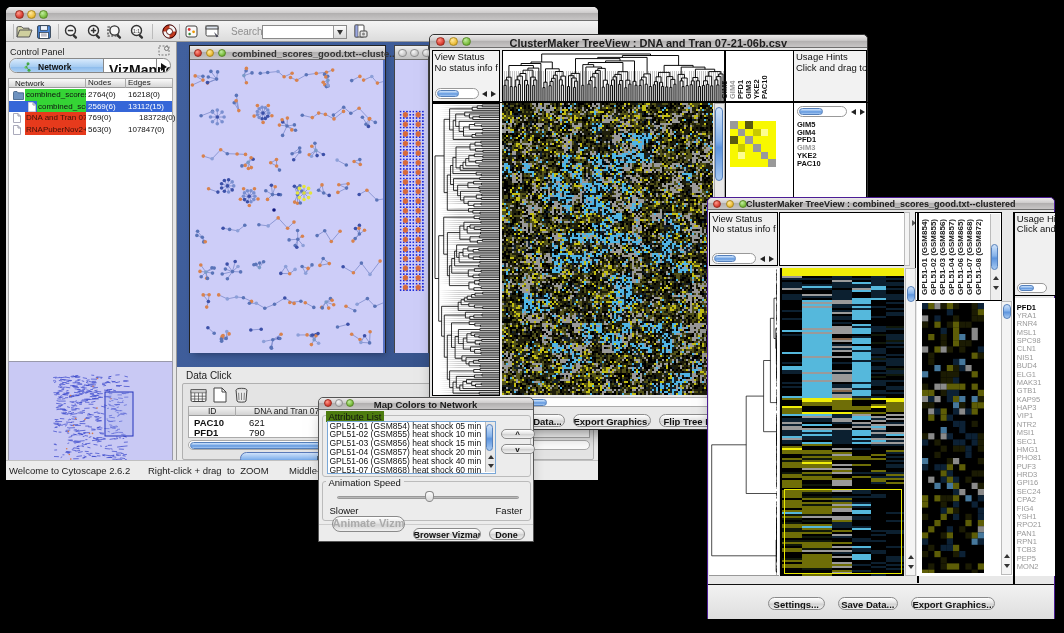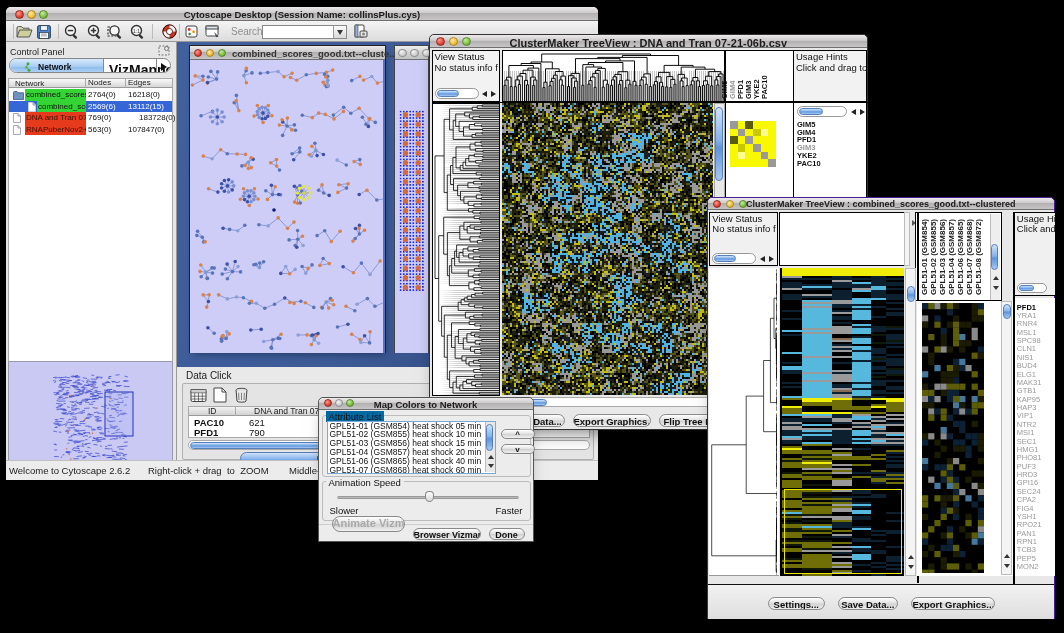--- a/index.html
+++ b/index.html
@@ -20,21 +20,20 @@
 .vlabel{position:absolute;transform:rotate(-90deg);transform-origin:left bottom;font-weight:bold;white-space:nowrap}
 </style>
 </head>
 <body>
 
 <div class="win" style="left:6px;top:7px;width:592px;height:473px;background:#e8e8e8;border-radius:5px 5px 0 0">
   <div class="tbar" style="height:14px">
     <div class="tl r" style="left:9px"></div>
     <div class="tl y" style="left:21px"></div>
     <div class="tl g" style="left:33px"></div>
-    <div class="ttext" style="top:2px;font-size:9.5px">Cytoscape Desktop (Session Name: collinsPlus.cys)</div>
   </div>
 
   <div class="ab" style="left:0;top:14px;width:592px;height:21px;background:linear-gradient(#f4f4f4,#dcdcdc);border-bottom:1px solid #9a9a9a">
     <div class="ab" style="left:7px;top:3px;height:15px;border-left:1px solid #bbb"></div>
 
     <svg class="ab" style="left:10px;top:4px" width="17" height="13" viewBox="0 0 17 13">
         <path d="M1 12 L1 3 Q1 1.6 2.4 1.6 L5.5 1.6 L7 3.2 L13 3.2 L13 5" fill="#d9d9ae" stroke="#555" stroke-width="1"></path>
         <path d="M1 12 L3.6 5 L16 5 L13.4 12 Z" fill="#cfcf9e" stroke="#555" stroke-width="1"></path>
       </svg>
 
@@ -702,21 +701,21 @@
 </div>
 
 <div class="win" style="left:317.5px;top:396.5px;width:216px;height:145px;background:#ececec;border:1px solid #555;border-radius:5px 5px 0 0">
   <div class="tbar" style="height:12px">
     <div class="tl r" style="left:5px;top:1.5px;width:8px;height:8px"></div>
     <div class="tl n" style="left:16px;top:1.5px;width:8px;height:8px"></div>
     <div class="tl g" style="left:27px;top:1.5px;width:8px;height:8px"></div>
     <div class="ttext" style="top:1px;font-size:9.5px">Map Colors to Network</div>
   </div>
   <div class="ab" style="left:3px;top:17px;width:209px;height:62px;border:1px solid #bbb;border-radius:3px">
-    <div class="ab" style="left:3px;top:-5px;background:#0369a1;padding:0 3px;font-size:9.5px;color:#111">Attribute List</div>
+    <div class="ab" style="left:3px;top:-5px;background:#4d7c0f;padding:0 3px;font-size:9.5px;color:#111">Attribute List</div>
     <div class="ab" style="left:4px;top:5px;width:169px;height:53px;background:#fff;border:1.5px solid #7aa8d8;font-size:8.5px;color:#111;line-height:8.9px;overflow:hidden">
       <div class="ab" style="left:2px;top:0">GPL51-01 (GSM854) heat shock 05 min<br>GPL51-02 (GSM855) heat shock 10 min<br>GPL51-03 (GSM856) heat shock 15 min<br>GPL51-04 (GSM857) heat shock 20 min<br>GPL51-06 (GSM865) heat shock 40 min<br>GPL51-07 (GSM868) heat shock 60 min</div>
       <div class="ab" style="right:0;top:0;width:10px;height:50px;background:#e8e8e8;border-left:1px solid #bbb">
         <div class="aquathumb" style="left:0.5px;top:2px;width:7px;height:27px;border-radius:4px"></div>
         <div class="ab" style="left:2px;top:33px;width:0;height:0;border-left:3px solid transparent;border-right:3px solid transparent;border-bottom:4px solid #333"></div>
         <div class="ab" style="left:2px;top:42px;width:0;height:0;border-left:3px solid transparent;border-right:3px solid transparent;border-top:4px solid #333"></div>
       </div>
     </div>
     <div class="pill" style="left:178px;top:13px;width:34px;height:10.5px;font-size:8px;line-height:10px">^</div>
     <div class="pill" style="left:178px;top:28px;width:34px;height:10.5px;font-size:8px;line-height:10px">v</div>

